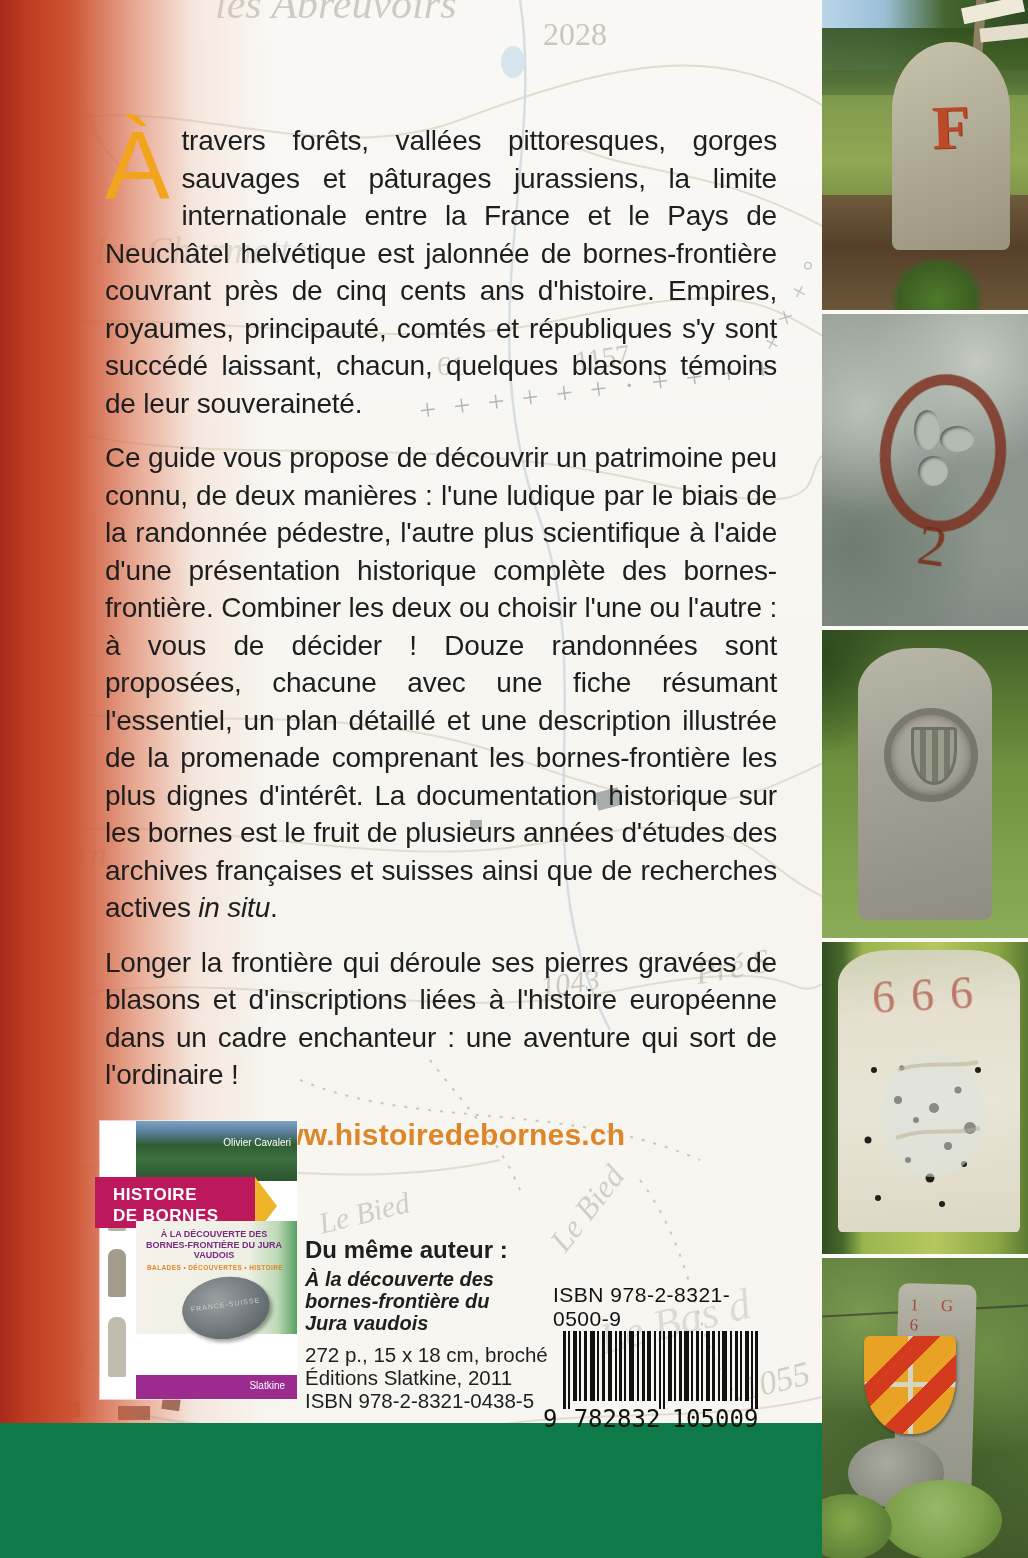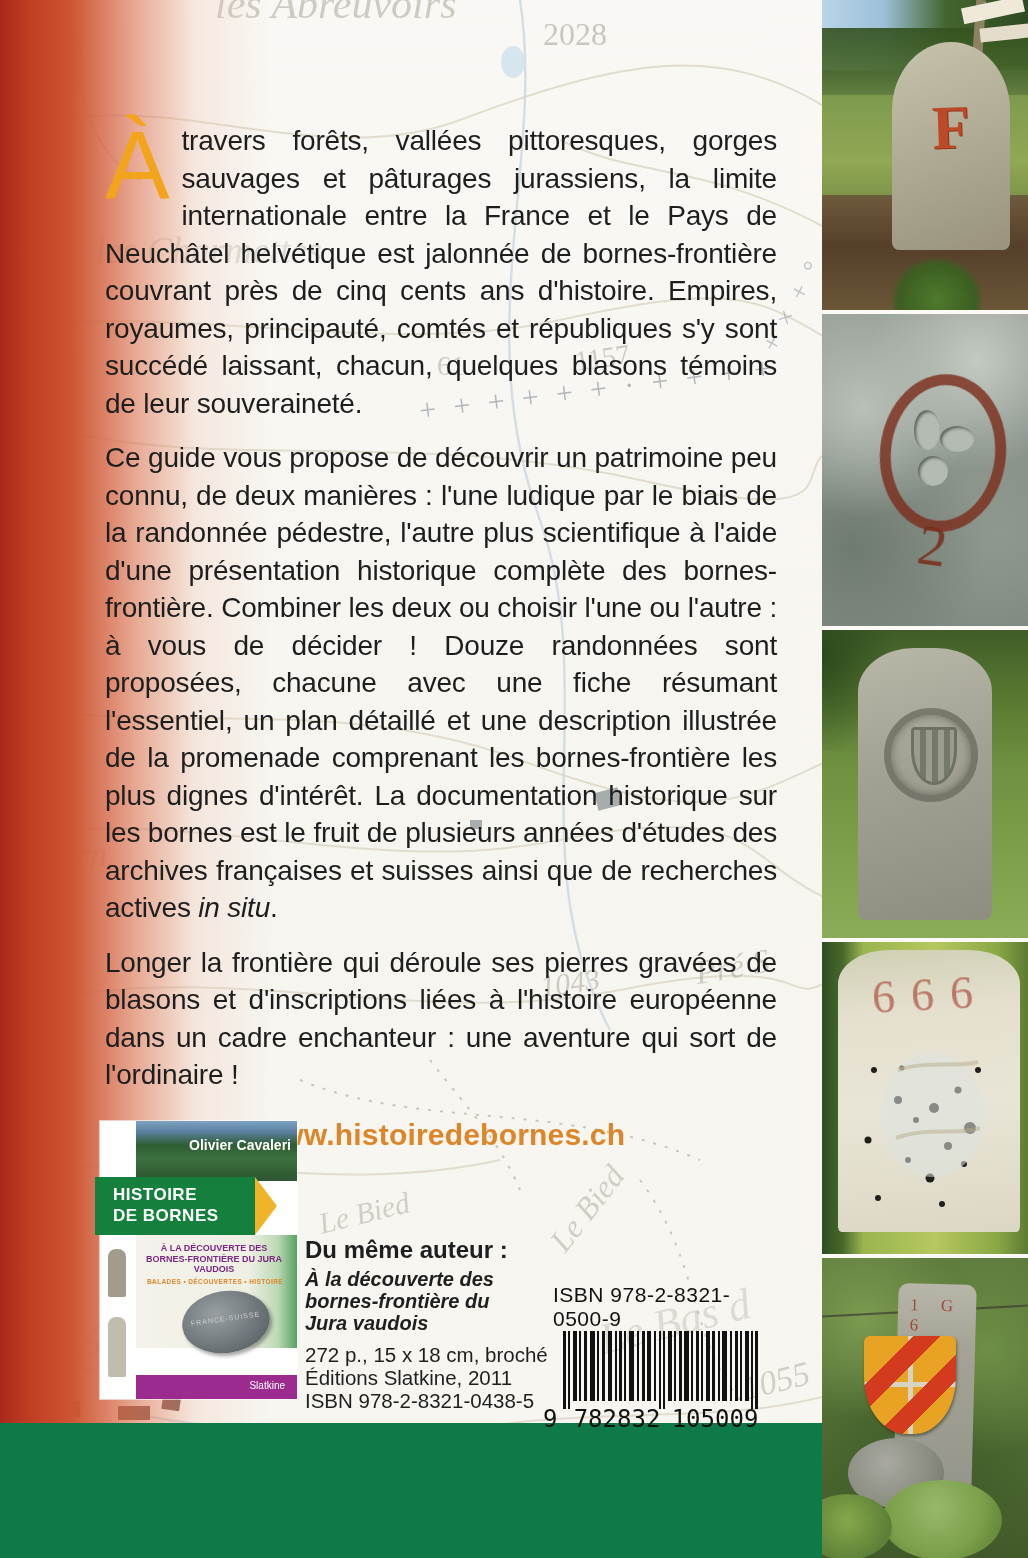--- a/index.html
+++ b/index.html
@@ -26,27 +26,27 @@
       font-size:30px;margin-top:22px;letter-spacing:.2px;}
   
   .thumb{position:absolute;left:100px;top:1121px;width:197px;height:278px;
       box-shadow:0 0 0 1px rgba(255,255,255,.6);background:#fff;}
   .thumb-strip{position:absolute;left:0;top:0;width:36px;height:278px;
       background:linear-gradient(180deg,#5c6b3f 0%,#7b6a4a 20%,#4d6136 40%,
       #6f6a52 60%,#55683b 80%,#6a6btleneck52 100%);}
   .stone-pill{position:absolute;left:8px;width:18px;background:#b6b2a2;border-radius:8px 8px 2px 2px;}
   .thumb-photo{position:absolute;left:36px;top:0;width:161px;height:60px;
       background:linear-gradient(180deg,#7da3c2 0%,#5b7f9e 18%,#2f5d33 40%,#3c7040 62%,#2c5530 100%);}
-  .thumb-author{position:absolute;right:6px;top:16px;color:#fff;font-size:14px;font-weight:bold;}
-  .thumb-arrow{position:absolute;left:-5px;top:56px;width:160px;height:58px;background:#15803d;}
+  .thumb-author{position:absolute;right:6px;top:16px;color:#fff;font-size:10px;}
+  .thumb-arrow{position:absolute;left:-5px;top:56px;width:160px;height:51px;background:#be185d;}
   .thumb-arrow:after{content:"";position:absolute;right:-22px;top:0;width:0;height:0;
       border-top:29px solid transparent;border-bottom:29px solid transparent;border-left:22px solid #f0b429;}
   .thumb-title{position:absolute;left:18px;top:7px;color:#fff;font-weight:bold;font-size:17px;
       line-height:21px;letter-spacing:.5px;}
-  .thumb-low{position:absolute;left:36px;top:114px;width:161px;height:113px;
+  .thumb-low{position:absolute;left:36px;top:100px;width:161px;height:113px;
       background:linear-gradient(90deg,#f4f2ea 0%,#eef0e4 70%,#bcd9b6 88%,#57a060 100%);}
   .thumb-sub{position:absolute;left:8px;top:8px;width:140px;color:#7b2982;font-weight:bold;
       font-size:9px;line-height:10.5px;text-align:center;}
   .thumb-tag{position:absolute;left:4px;top:43px;width:150px;color:#e0862b;font-weight:bold;
       font-size:6.5px;text-align:center;letter-spacing:.4px;}
   .thumb-medal{position:absolute;left:46px;top:56px;width:88px;height:62px;border-radius:50%;
       background:radial-gradient(ellipse at 40% 35%,#9aa0a2 0%,#70787c 55%,#4e5558 100%);
       transform:rotate(-8deg);box-shadow:2px 3px 4px rgba(0,0,0,.35);}
   .thumb-medal span{position:absolute;left:0;right:0;top:24px;text-align:center;
       color:#c9cdcb;font-size:7px;letter-spacing:1px;}

